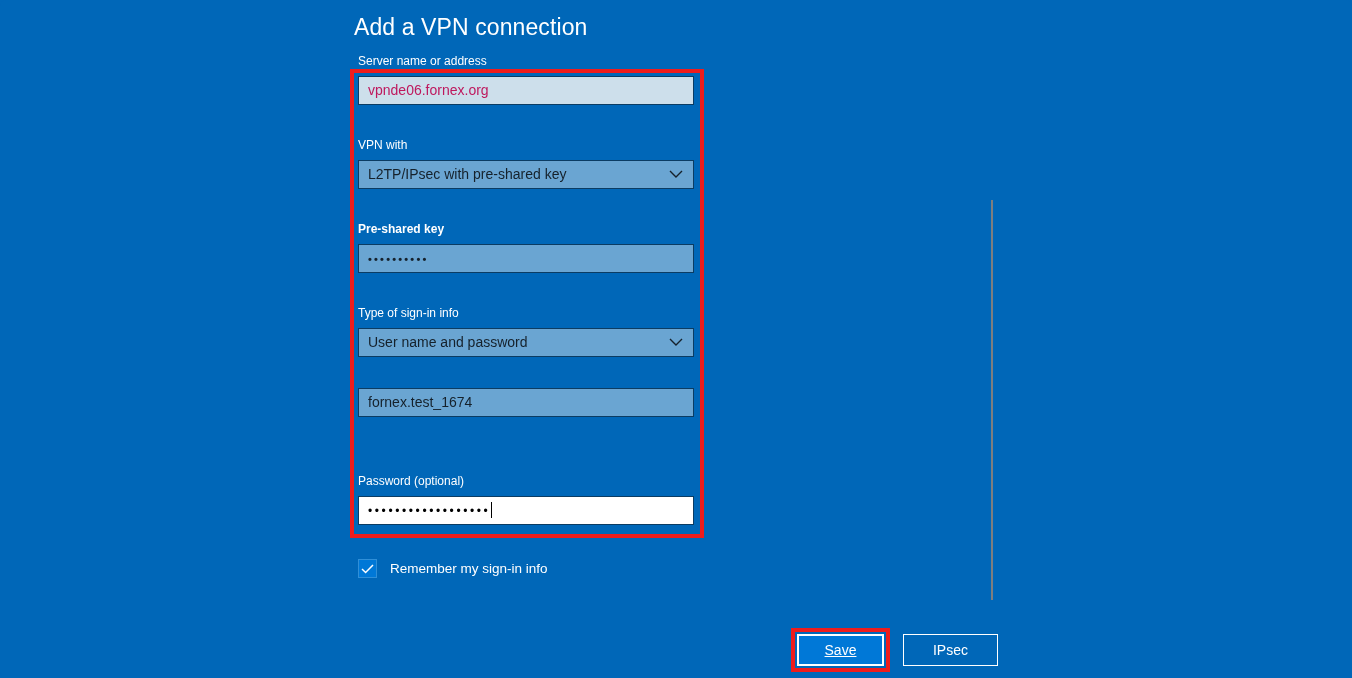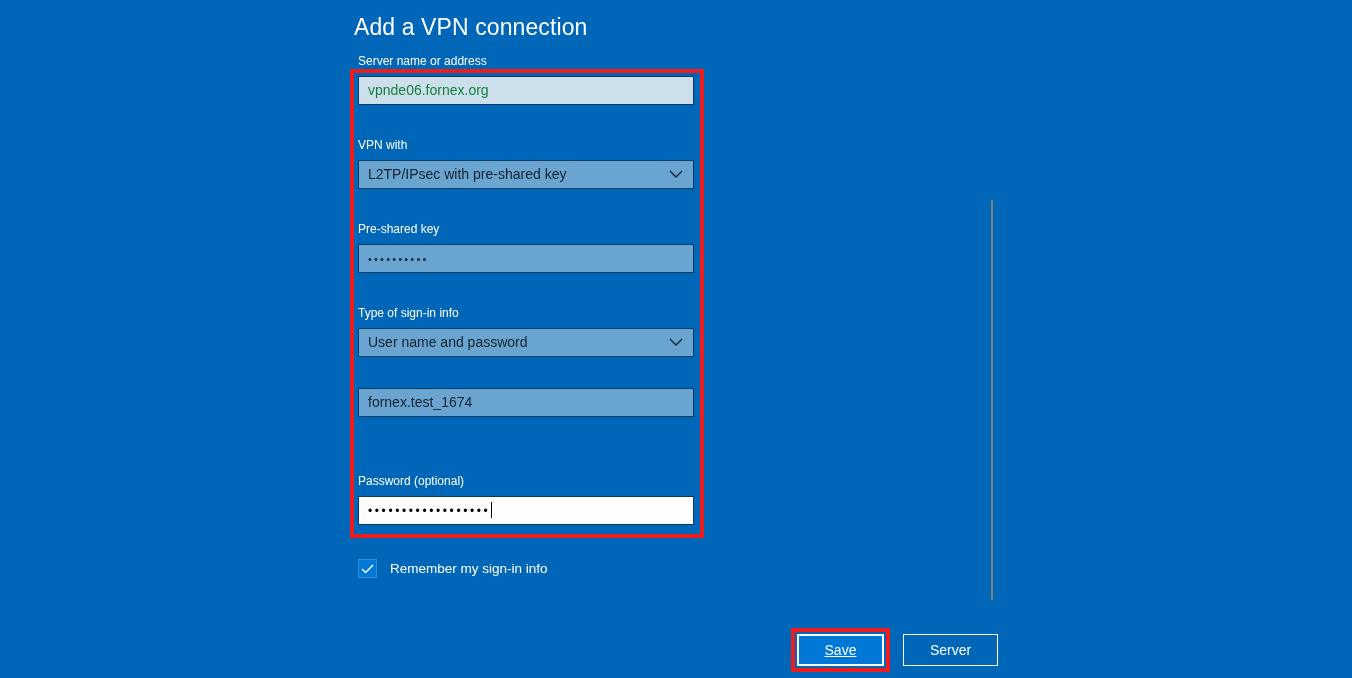--- a/index.html
+++ b/index.html
@@ -69,21 +69,21 @@
     font-size: 14px;
     line-height: 27px;
     padding: 0 9px;
     position: relative;
     white-space: nowrap;
     overflow: hidden;
   }
 
   .input-box.hover {
     background: #cddfeb;
-    color: #15803d;
+    color: #be185d;
   }
 
   .input-box.focused {
     background: #ffffff;
     color: #000000;
     border: 1px solid #0b3c63;
   }
 
   .dots {
     font-size: 11px;
@@ -220,21 +220,21 @@
       <div class="input-box">
         <span>L2TP/IPsec with pre-shared key</span>
         <span class="combo-chevron">
           <svg width="14" height="9" viewBox="0 0 14 9">
             <path d="M1 1 L7 7 L13 1" fill="none" stroke="#16212c" stroke-width="1.4"></path>
           </svg>
         </span>
       </div>
     </div>
 
-    <div class="field-group" style="top:168px;">
+    <div class="field-group" style="top:168px;font-weight:bold;">
       <div class="field-label">Pre-shared key</div>
       <div class="input-box">
         <span class="dots">••••••••••</span>
       </div>
     </div>
 
     <div class="field-group" style="top:252px;">
       <div class="field-label">Type of sign-in info</div>
       <div class="input-box">
         <span>User name and password</span>
@@ -264,20 +264,20 @@
   <div class="checkbox-row">
     <span class="checkbox">
       <svg width="13" height="10" viewBox="0 0 13 10">
         <path d="M1 5 L4.6 8.5 L12 1" fill="none" stroke="#ffffff" stroke-width="1.5"></path>
       </svg>
     </span>
     <span class="checkbox-label">Remember my sign-in info</span>
   </div>
 
   <div class="btn btn-save">Save</div>
-  <div class="btn btn-cancel">Server</div>
+  <div class="btn btn-cancel">IPsec</div>
 
   <div class="scroll-track"></div>
 
   <div class="annot annot-fields"></div>
   <div class="annot annot-save"></div>
 
 </div>
 
 </body></html>

